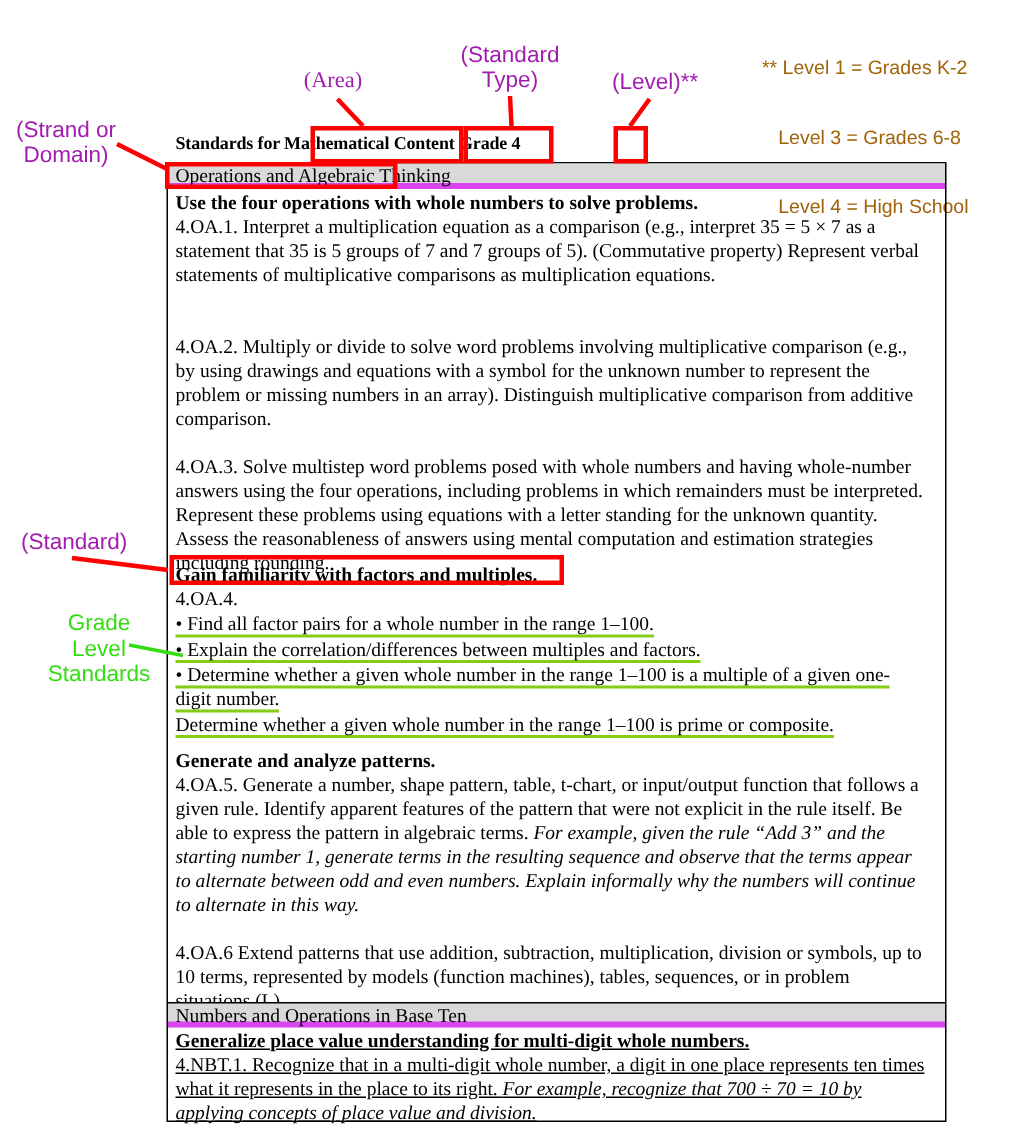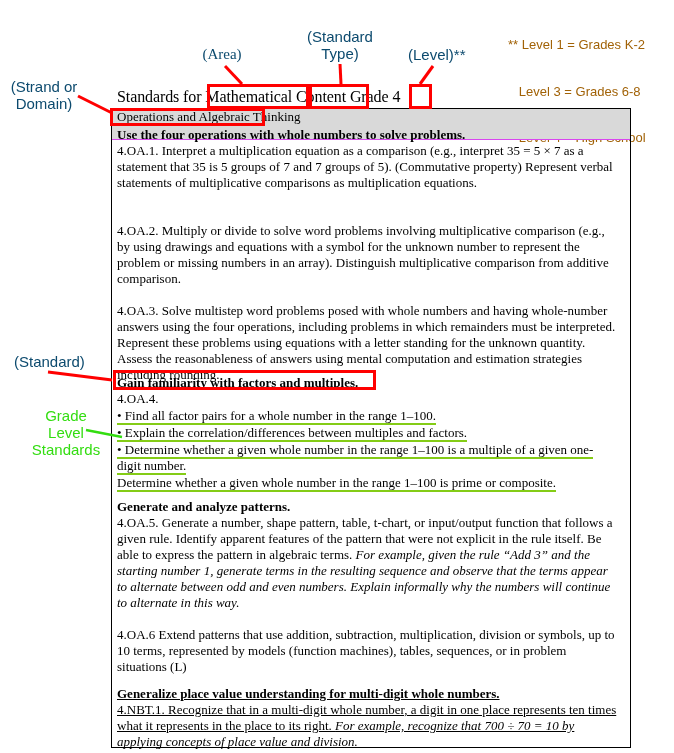--- a/index.html
+++ b/index.html
@@ -1,29 +1,29 @@
 <!DOCTYPE html>
 <html><head>
 <meta charset="utf-8">
 <style>
   * { box-sizing: border-box; margin: 0; padding: 0; }
   html, body { width: 674px; height: 753px; background: #ffffff; overflow: hidden; }
   body { position: relative; font-family: "Liberation Serif", serif; color: #000; }
 
-  .anno { position: absolute; font-family: "Liberation Sans", sans-serif; font-size: 15px; line-height: 17px; color: #0c4a6e; }
+  .anno { position: absolute; font-family: "Liberation Sans", sans-serif; font-size: 15px; line-height: 17px; color: #a21caf; }
   .anno.center { text-align: center; }
   .anno.green { color: #33dd11; }
   .legend { position: absolute; left: 508px; top: 6px; font-family: "Liberation Sans", sans-serif; font-size: 13px; line-height: 15.5px; color: #a16207; white-space: pre; }
 
-  .title { position: absolute; left: 117px; top: 88px; font-size: 16px; font-weight: normal; white-space: nowrap; letter-spacing: -0.1px; }
+  .title { position: absolute; left: 117px; top: 88px; font-size: 12px; font-weight: bold; white-space: nowrap; letter-spacing: -0.1px; }
 
   .redbox { position: absolute; border: 3px solid #ff0000; }
 
   .table { position: absolute; left: 111px; top: 108px; width: 520px; height: 640px; border: 1px solid #000; }
-  .bar { position: absolute; left: 0; right: 0; height: 31px; background: #d9d9d9; border-bottom: 1px solid #d946ef; font-size: 13px; line-height: 16px; padding-left: 5px; }
+  .bar { position: absolute; left: 0; right: 0; height: 17px; background: #d9d9d9; border-bottom: 4px solid #d946ef; font-size: 13px; line-height: 16px; padding-left: 5px; }
   .bar.second { border-top: 1px solid #000; }
   .cell { position: absolute; left: 5px; right: 12px; font-size: 13px; line-height: 16px; }
   .cell p { margin: 0; }
   .b { font-weight: bold; }
   .i { font-style: italic; }
   .ul-green { border-bottom: 2px solid #84cc16; padding-bottom: 0px; }
 
   svg.lines { position: absolute; left: 0; top: 0; width: 674px; height: 753px; pointer-events: none; }
 </style>
 </head>
@@ -74,20 +74,21 @@
     <p style="margin-top:1px; padding-right:10px;"><span class="ul-green">• Determine whether a given whole number in the range 1–100 is a multiple of a given one-digit number.</span></p>
     <p style="margin-top:1px;"><span class="ul-green">Determine whether a given whole number in the range 1–100 is prime or composite.</span></p>
   </div>
 
   <div class="cell" style="top:390px;">
     <p class="b">Generate and analyze patterns.</p>
     <p><span>4.OA.5. Generate a number, shape pattern, table, t-chart, or input/output function that follows a given rule. Identify apparent features of the pattern that were not explicit in the rule itself. Be able to express the pattern in algebraic terms. </span><span class="i">For example, given the rule “Add 3” and the starting number 1, generate terms in the resulting sequence and observe that the terms appear to alternate between odd and even numbers. Explain informally why the numbers will continue to alternate in this way.</span></p>
   </div>
   <div class="cell" style="top:518px;">4.OA.6 Extend patterns that use addition, subtraction, multiplication, division or symbols, up to 10 terms, represented by models (function machines), tables, sequences, or in problem situations (L)</div>
 
+  <div class="bar second" style="top:559px;">Numbers and Operations in Base Ten</div>
 
   <div class="cell" style="top:577px;text-decoration:underline;">
     <p class="b">Generalize place value understanding for multi-digit whole numbers.</p>
     <p><span>4.NBT.1. Recognize that in a multi-digit whole number, a digit in one place represents ten times what it represents in the place to its right. </span><span class="i">For example, recognize that 700 ÷ 70 = 10 by applying concepts of place value and division.</span></p>
   </div>
 </div>
 
 <div class="redbox" style="left:207px; top:84px; width:102px; height:25px;"></div>
 <div class="redbox" style="left:309px; top:84px; width:60px; height:25px;"></div>
 <div class="redbox" style="left:409px; top:84px; width:23px; height:25px;"></div>

